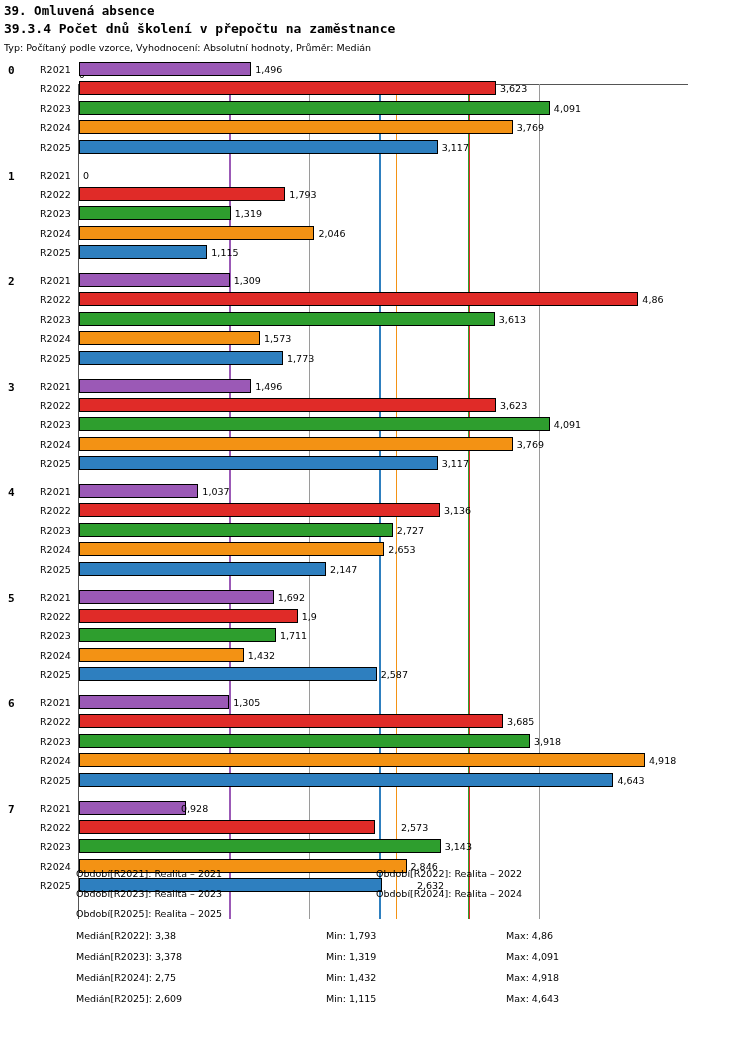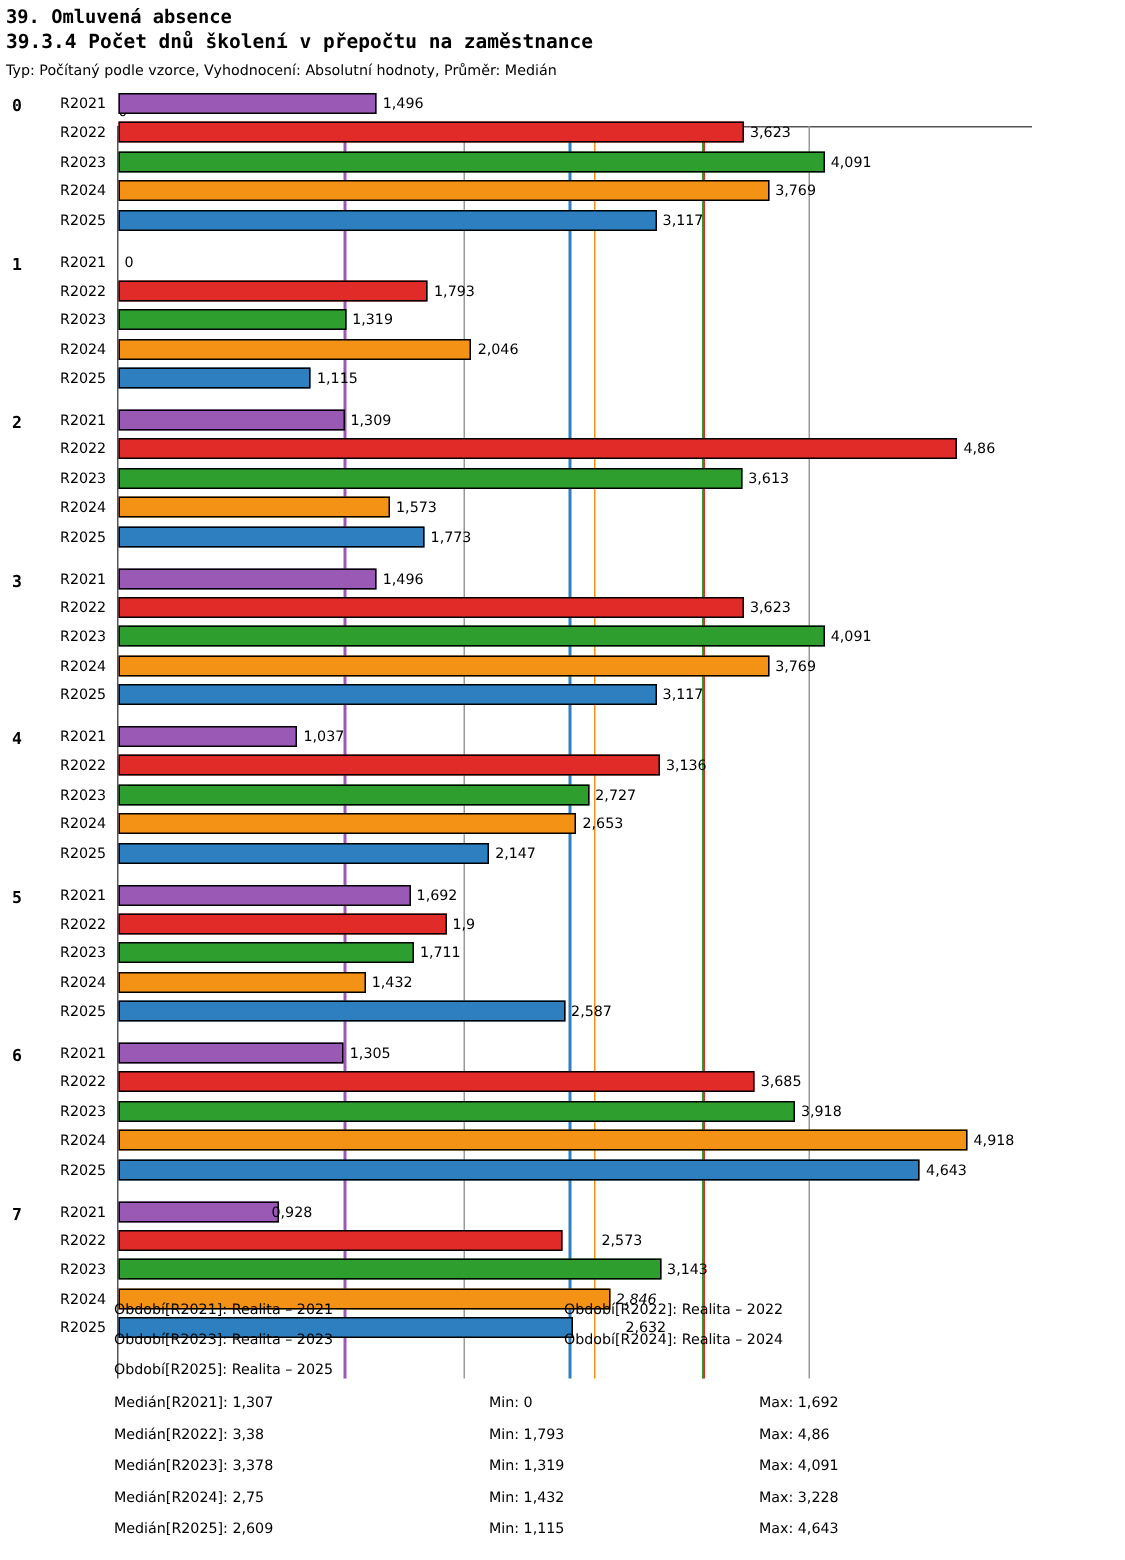--- a/index.html
+++ b/index.html
@@ -389,21 +389,21 @@
             <div class="bar-val" style="left: 401px;">2,573</div>
           </div>
           <div class="row" style="top: 38.8px;">
             <div class="row-label">R2023</div>
             <div class="bar" style="width: 361.742px; background: rgb(46, 158, 46);"></div>
             <div class="bar-val" style="left: 444.742px;">3,143</div>
           </div>
           <div class="row" style="top: 58.2px;">
             <div class="row-label">R2024</div>
             <div class="bar" style="width: 327.558px; background: rgb(243, 146, 20);"></div>
-            <div class="bar-val" style="left: 410.558px; font-style: italic;">2,846</div>
+            <div class="bar-val" style="left: 410.558px;">2,846</div>
           </div>
           <div class="row" style="top: 77.6px;">
             <div class="row-label">R2025</div>
             <div class="bar" style="width: 302.928px; background: rgb(46, 127, 191);"></div>
             <div class="bar-val" style="left: 385.928px; margin-left: 31px;">2,632</div>
           </div>
         </div>
       </div>
   </div>
 
@@ -416,38 +416,33 @@
       <span class="lg-c1">Období[R2023]: Realita – 2023</span>
       <span class="lg-c2">Období[R2024]: Realita – 2024</span>
     </div>
     <div class="legend-row">
       <span class="lg-c1">Období[R2025]: Realita – 2025</span>
     </div>
   </div>
 
   <div class="stats">
     <div class="stat-row">
-      <span class="st-c1">Medián[R2021]: 1,307</span>
-      <span class="st-c2">Min: 0</span>
-      <span class="st-c3">Max: 1,692</span>
-    </div>
-    <div class="stat-row">
       <span class="st-c1">Medián[R2022]: 3,38</span>
       <span class="st-c2">Min: 1,793</span>
       <span class="st-c3">Max: 4,86</span>
     </div>
     <div class="stat-row">
       <span class="st-c1">Medián[R2023]: 3,378</span>
       <span class="st-c2">Min: 1,319</span>
       <span class="st-c3">Max: 4,091</span>
     </div>
     <div class="stat-row">
       <span class="st-c1">Medián[R2024]: 2,75</span>
       <span class="st-c2">Min: 1,432</span>
-      <span class="st-c3">Max: 3,228</span>
+      <span class="st-c3">Max: 4,918</span>
     </div>
     <div class="stat-row">
       <span class="st-c1">Medián[R2025]: 2,609</span>
       <span class="st-c2">Min: 1,115</span>
       <span class="st-c3">Max: 4,643</span>
     </div>
   </div>
 
 </div>
 

